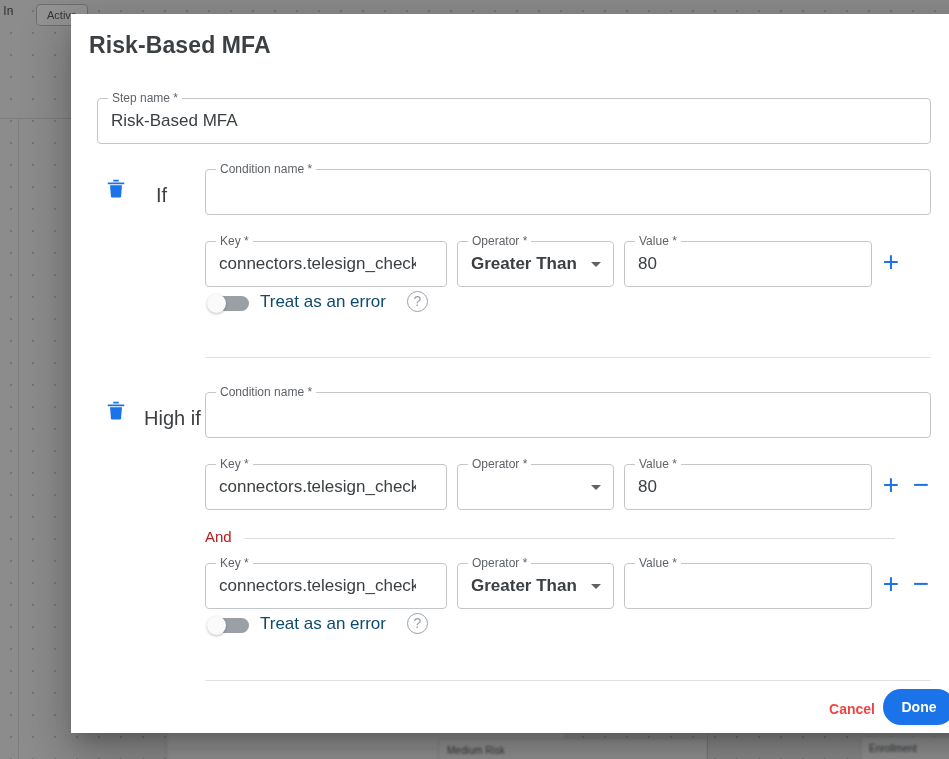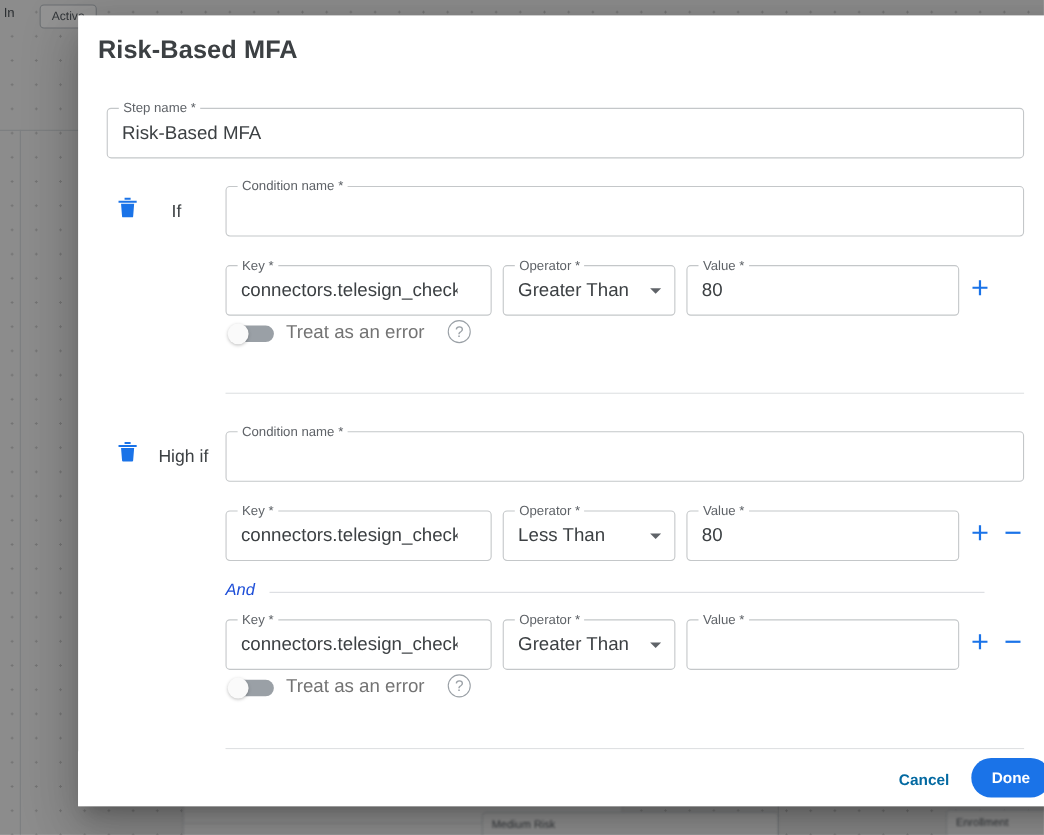--- a/index.html
+++ b/index.html
@@ -125,34 +125,34 @@
     position: absolute;
     left: 13px; top: 0;
     right: 30px;
     height: 44px;
     line-height: 44px;
     font-size: 17px;
     color: #3c4043;
     white-space: nowrap;
     overflow: hidden;
   }
-  .fld.sel > .val { right: 34px; }
+  .fld.sel > .val { right: 34px; font-weight: bold; }
   .caret {
     position: absolute;
     right: 12px; top: 20px;
     width: 0; height: 0;
     border-left: 5px solid transparent;
     border-right: 5px solid transparent;
     border-top: 5px solid #5f6368;
   }
 
   
   .cond-kw {
     position: absolute;
-    font-size: 16px;
+    font-size: 20px;
     color: #3c4043;
   }
 
   
   .trash {
     position: absolute;
     width: 22px; height: 24px;
     cursor: pointer;
   }
 
@@ -166,21 +166,21 @@
     text-align: center;
     font-weight: 300;
     cursor: pointer;
     user-select: none;
   }
 
   
   .and-row { position: absolute; }
   .and-row .and-txt {
     position: absolute; left: 0; top: 0;
-    font-size: 15px; color: #1d4ed8; font-style: italic;
+    font-size: 15px; color: #b91c1c;
   }
   .and-row .and-line {
     position: absolute;
     left: 40px; top: 10px;
     height: 1px;
     background: #dadce0;
   }
 
   
   .tgl-wrap { position: absolute; }
@@ -195,21 +195,21 @@
     left: -6px; top: -2px;
     width: 19px; height: 19px;
     border-radius: 50%;
     background: #fafafa;
     box-shadow: 0 1px 3px rgba(0,0,0,.25);
   }
   .tgl-lbl {
     position: absolute;
     left: 47px; top: 0px;
     font-size: 17px;
-    color: #737373;
+    color: #0c4a6e;
     white-space: nowrap;
   }
   .help-ico {
     position: absolute;
     width: 21px; height: 21px;
     border: 1.5px solid #9aa0a6;
     border-radius: 50%;
     color: #9aa0a6;
     font-size: 14px;
     line-height: 18px;
@@ -226,24 +226,24 @@
 
   
   #footer {
     position: absolute;
     left: 0; bottom: 0;
     width: 902px; height: 50px;
     background: #fff;
   }
   #cancel-btn {
     position: absolute;
-    right: 102px; top: 12px;
+    right: 90px; top: 12px;
     font-size: 14px;
     font-weight: bold;
-    color: #0369a1;
+    color: #ef4444;
     background: none; border: none;
     padding: 6px 8px;
     cursor: pointer;
     font-family: inherit;
   }
   #done-btn {
     position: absolute;
     right: 18px; top: 6px;
     width: 72px; height: 36px;
     border-radius: 18px;
@@ -387,21 +387,20 @@
       <span class="lbl">Condition name *</span>
     </div>
 
     <div class="fld" style="left:134px; top:388px; width:242px;">
       <span class="lbl">Key *</span>
       <span class="val">connectors.telesign_checkP...</span>
     </div>
 
     <div class="fld sel" style="left:386px; top:388px; width:157px;">
       <span class="lbl">Operator *</span>
-      <span class="val">Less Than</span>
       <span class="caret"></span>
     </div>
 
     <div class="fld" style="left:553px; top:388px; width:248px;">
       <span class="lbl">Value *</span>
       <span class="val">80</span>
     </div>
 
     <div class="pm" style="left:808px; top:397px;">+</div>
     <div class="pm" style="left:838px; top:397px;">−</div>

